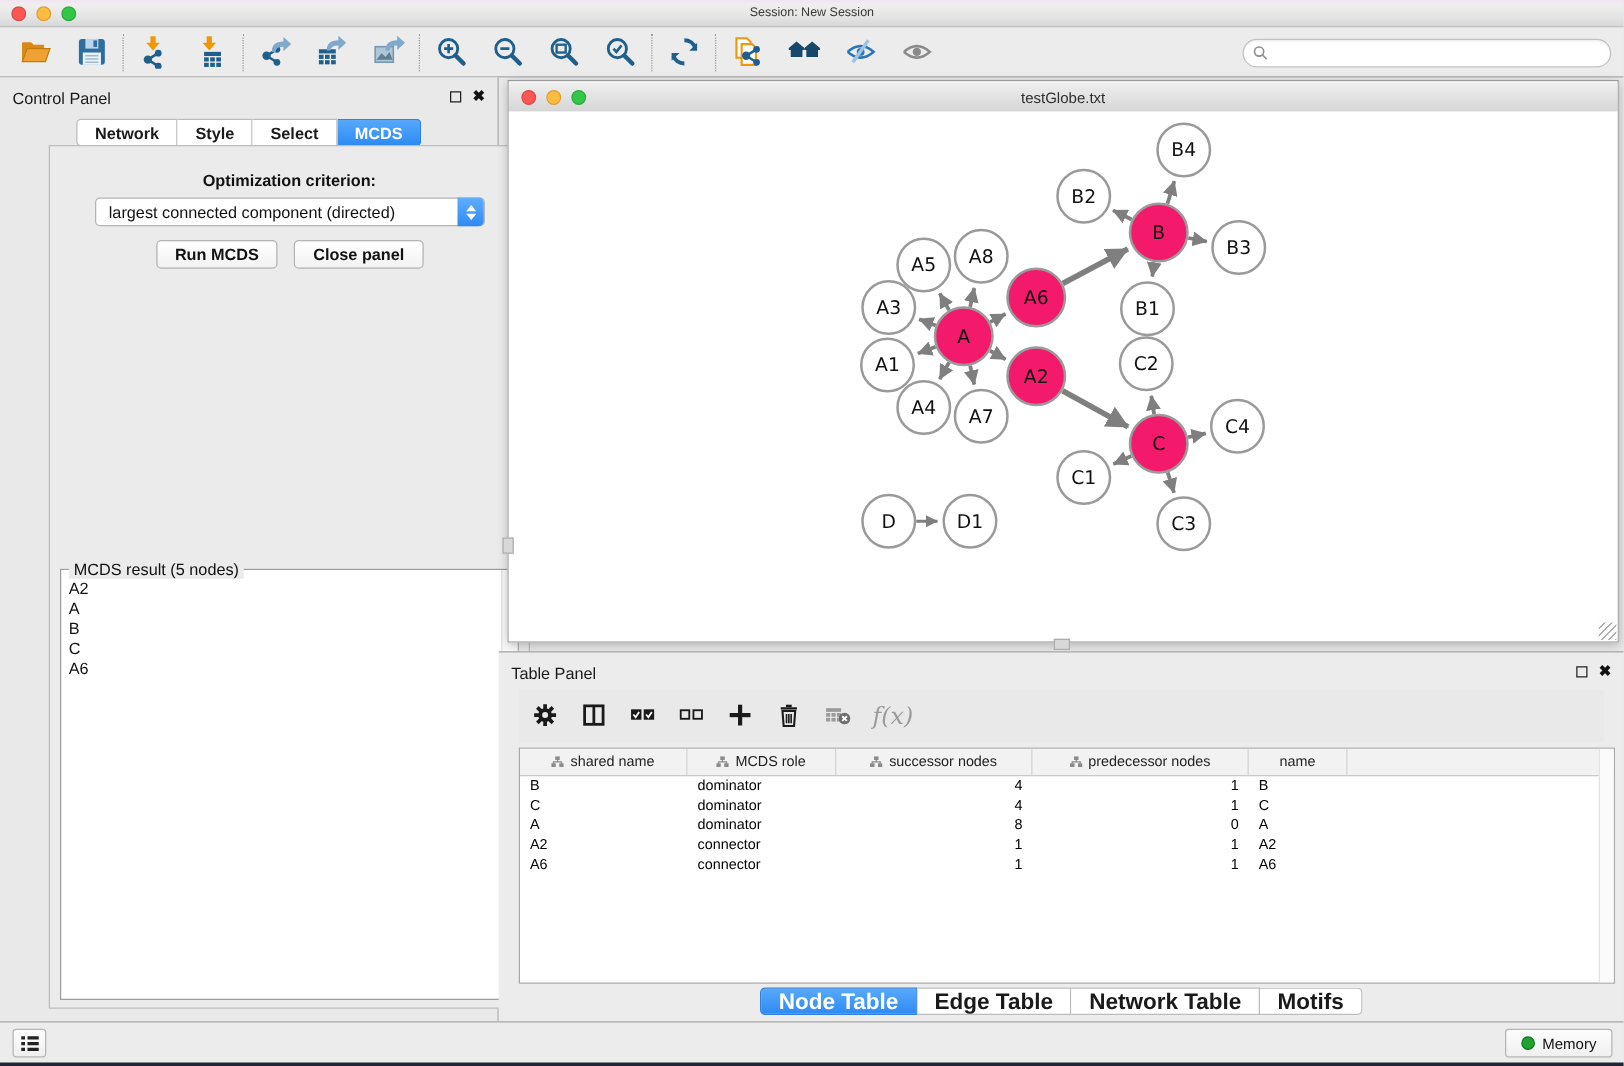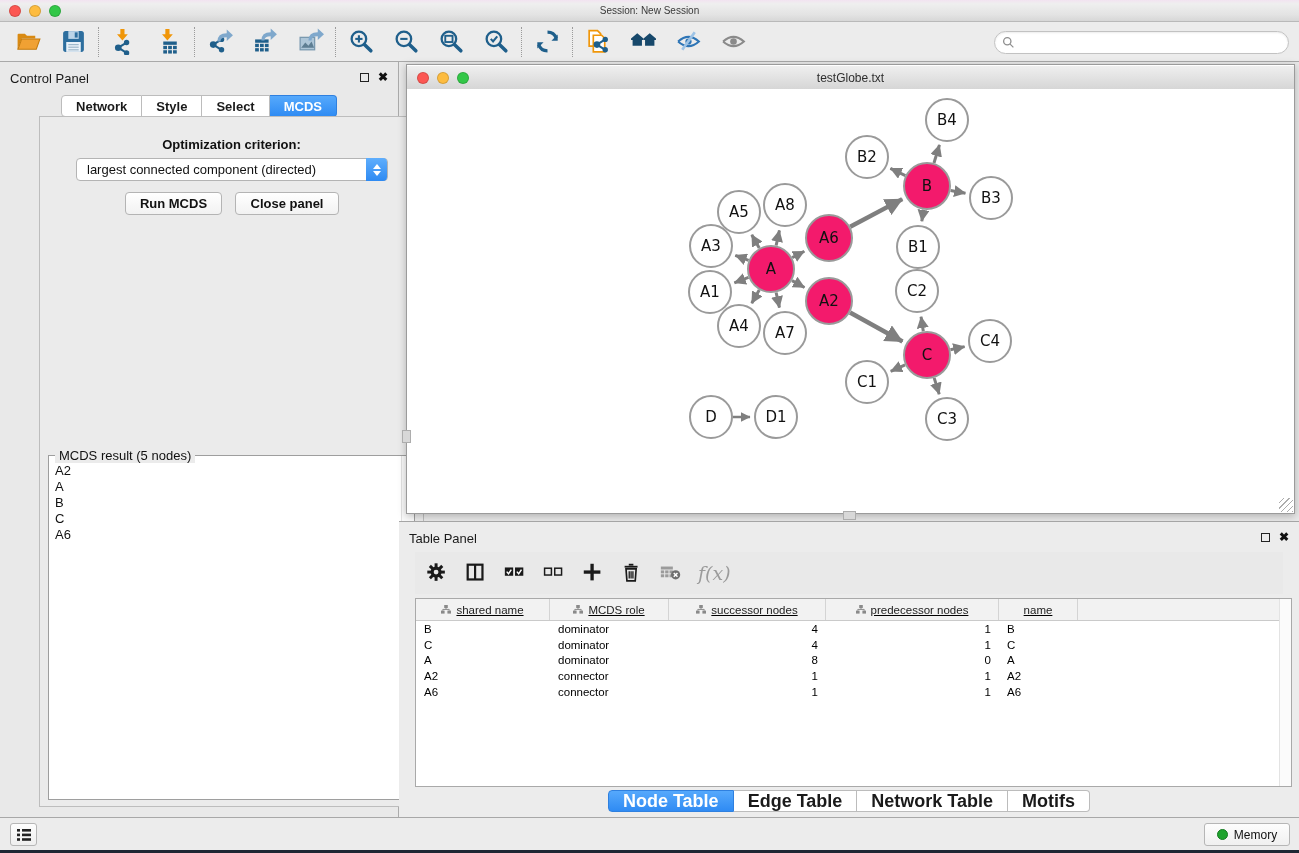--- a/index.html
+++ b/index.html
@@ -75,21 +75,21 @@
   .splitter-dot { background:#D8D8D8; border:1px solid #ADADAD; }
 
   
   #table-panel { left:399px; top:521px; width:900px; height:296px; background:#ECECEC; border-top:1px solid #A5A5A5; }
   #tp-toolbar { position:absolute; left:16px; top:30px; width:868px; height:42px; background:#E9E9E9; display:flex; align-items:center; padding-left:10px; gap:15px; }
   .tp-btn { height:30px; display:flex; align-items:center; justify-content:center; }
   .tp-btn svg { height:24px; }
   #fx-label { font-family:"DejaVu Serif", serif; font-style:italic; font-size:19px; color:#9B9B9B; }
 
   #data-table { position:absolute; left:16px; top:76px; width:877px; height:189px; background:#fff; border:1px solid #A9A9A9; overflow:hidden; }
-  #tbl-header { display:flex; height:22px; background:#F2F2F2; border-bottom:1px solid #CACACA;text-decoration:underline; }
+  #tbl-header { display:flex; height:22px; background:#F2F2F2; border-bottom:1px solid #CACACA; }
   .th { display:flex; align-items:center; justify-content:center; gap:5px; font-size:11.5px; color:#222;
     border-right:1px solid #D4D4D4; height:100%; }
   .tr { display:flex; height:15.8px; align-items:center; }
   .td { font-size:11.5px; color:#000; padding:0 8px; white-space:nowrap; overflow:hidden; }
   .td.num { text-align:right; }
   #tbl-scroll { position:absolute; right:0; top:0; bottom:0; width:12px; background:#FBFBFB; border-left:1px solid #E3E3E3; }
 
   #tp-tabs { position:absolute; left:0; top:268px; width:100%; display:flex; justify-content:center; }
   #tp-tabs .tab { font-weight:bold; font-size:18px; }
 

